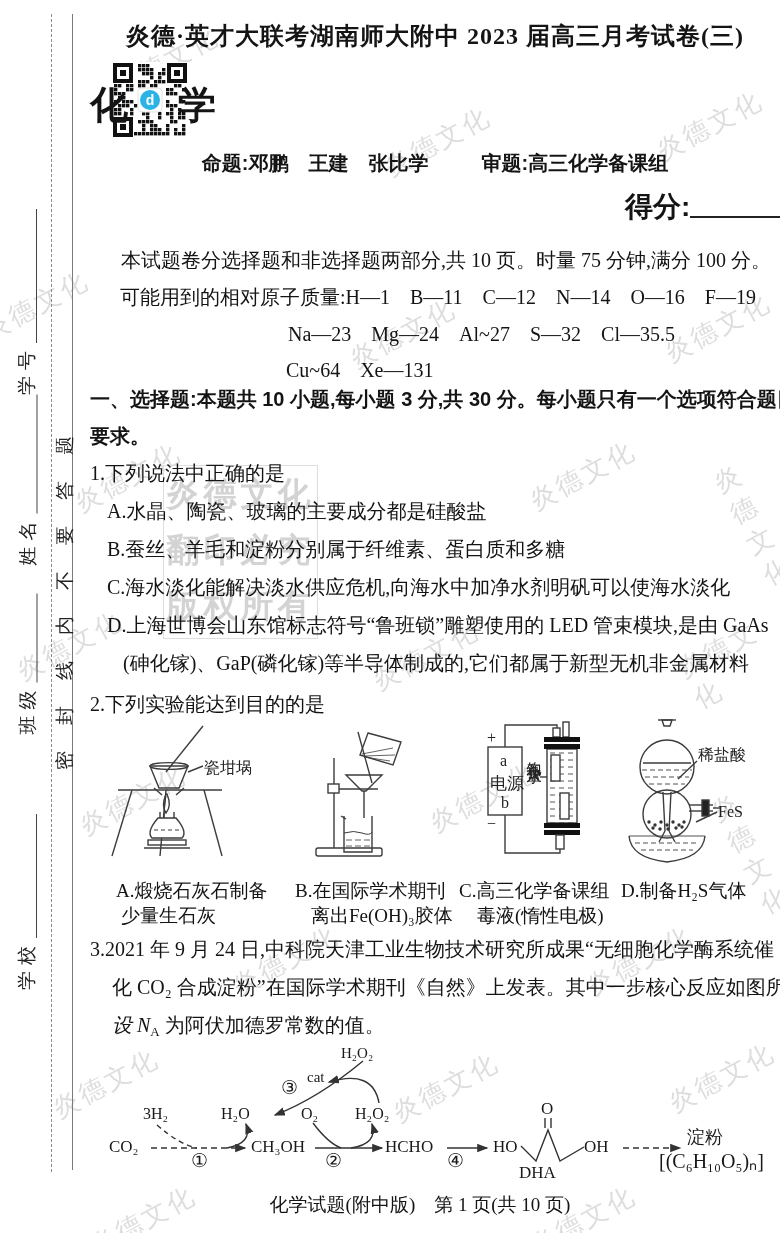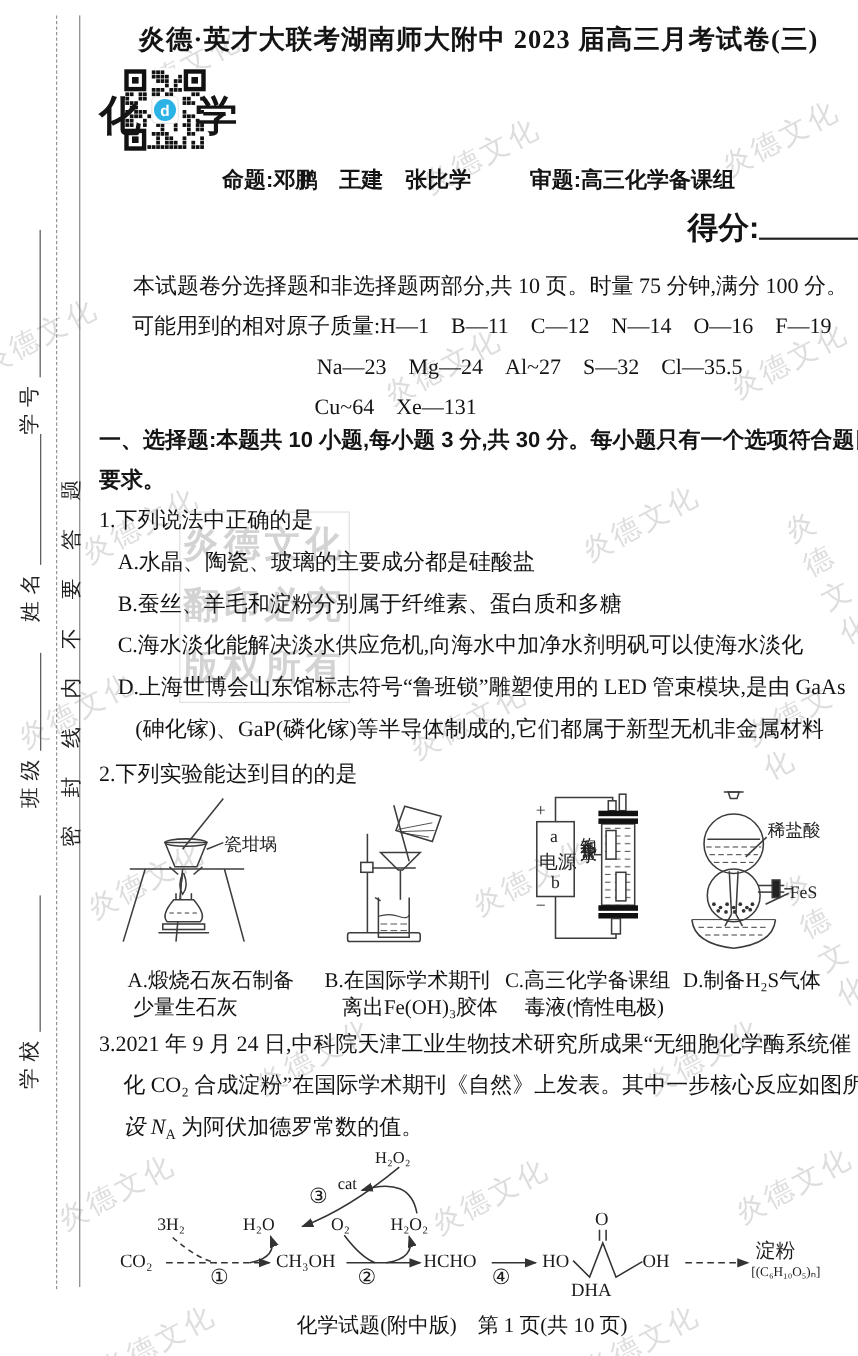--- a/index.html
+++ b/index.html
@@ -400,21 +400,21 @@
       <div class="sch" style="left:206px;top:60px;font-size:16px">O₂</div>
       <div class="sch" style="left:260px;top:60px;font-size:16px">H₂O₂</div>
       <div class="sch" style="left:230px;top:104px;font-size:19px">②</div>
       <div class="sch" style="left:290px;top:92px;font-size:17px">HCHO</div>
       <div class="sch" style="left:352px;top:104px;font-size:19px">④</div>
       <div class="sch" style="left:398px;top:92px;font-size:17px">HO</div>
       <div class="sch" style="left:446px;top:54px;font-size:17px">O</div>
       <div class="sch" style="left:489px;top:92px;font-size:17px">OH</div>
       <div class="sch" style="left:424px;top:118px;font-size:17px">DHA</div>
       <div class="sch" style="left:592px;top:80px;font-size:18px">淀粉</div>
-      <div class="sch" style="left:588px;top:102px;font-size:12px">[(C₆H₁₀O₅)ₙ]</div>
+      <div class="sch" style="left:564px;top:102px;font-size:20px">[(C₆H₁₀O₅)ₙ]</div>
       <div class="sch" style="left:246px;top:0;font-size:15px">H₂O₂</div>
       <div class="sch" style="left:212px;top:24px;font-size:15px">cat</div>
       <div class="sch" style="left:186px;top:31px;font-size:19px">③</div>
     </div>
 
     <div class="abs t19" style="left:60px;top:1192px;width:720px;text-align:center">化学试题(附中版)　第 1 页(共 10 页)</div>
 
   </div>
 </div>
 

